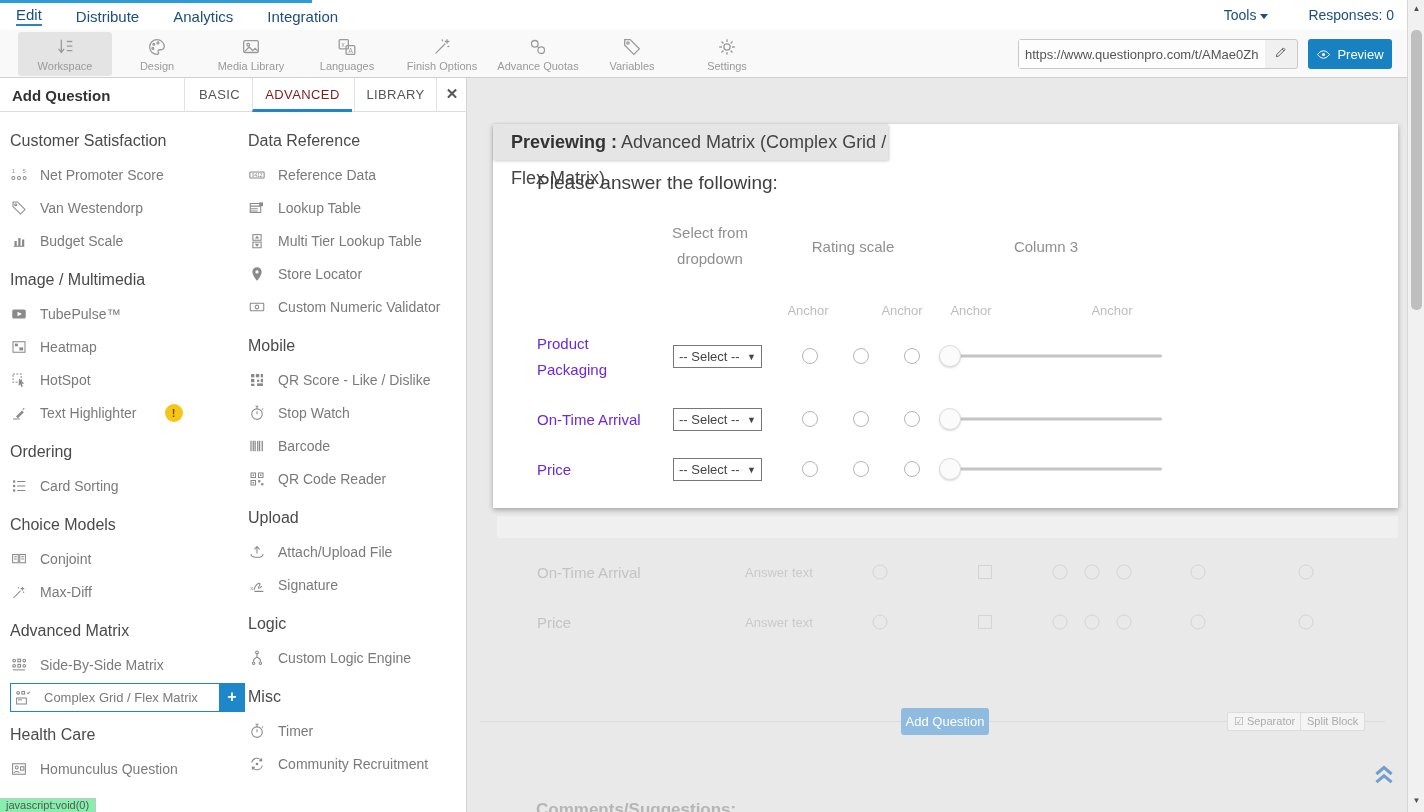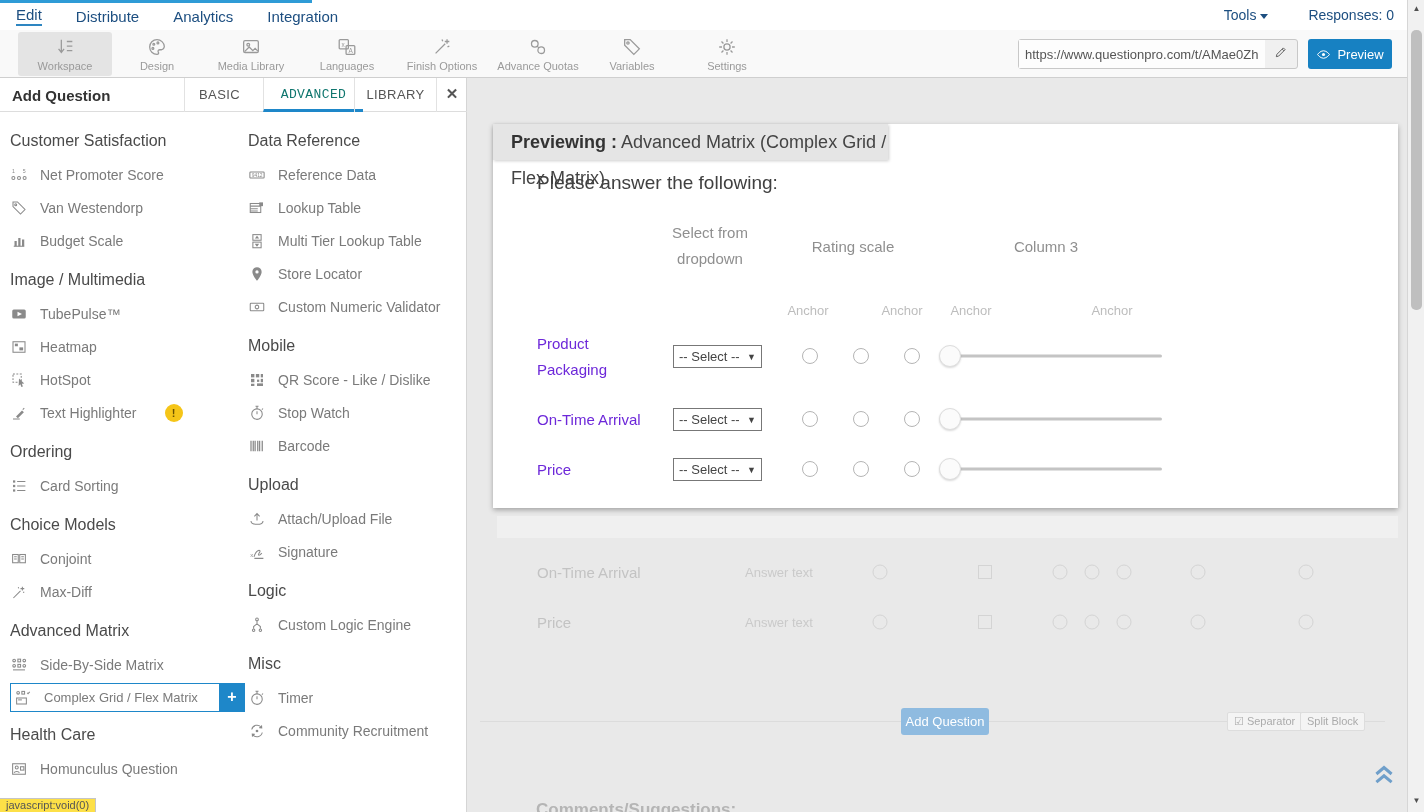--- a/index.html
+++ b/index.html
@@ -29,21 +29,21 @@
   #url-edit svg { width:14px; height:14px; stroke:#555; fill:none; stroke-width:1.6; }
   #preview-btn { position:absolute; left:1308px; top:9px; width:84px; height:30px; background:#1781c2; border-radius:3px; color:#fff; font-size:13px; display:flex; align-items:center; justify-content:center; gap:6px; cursor:pointer; }
   #preview-btn svg { width:15px; height:15px; stroke:#fff; fill:none; stroke-width:1.6; }
 
   
   #panel { position:absolute; left:0; top:78px; width:467px; height:734px; background:#fff; border-right:1px solid #d5d5d5; }
   #panel-header { position:absolute; left:0; top:0; width:467px; height:34px; border-bottom:1px solid #ddd; }
   #panel-title { position:absolute; left:12px; top:9px; font-size:15px; font-weight:bold; color:#333; }
   .ptab { position:absolute; top:0; height:34px; line-height:33px; text-align:center; font-size:13px; color:#555; letter-spacing:.4px; cursor:pointer; border-left:1px solid #e2e2e2; }
   #tab-basic { left:184px; width:70px; }
-  #tab-advanced { left:263px; width:100px; color:#0f766e; border-bottom:3px solid #1e87c9;font-family:Liberation Mono, monospace; }
+  #tab-advanced { left:252px; width:100px; color:#7f1d1d; border-bottom:3px solid #1e87c9; }
   #tab-library { left:354px; width:82px; }
   #panel-close { position:absolute; left:436px; top:0; width:31px; height:34px; border-left:1px solid #e2e2e2; text-align:center; line-height:32px; font-size:15px; font-weight:bold; color:#555; cursor:pointer; }
 
   .pcol { position:absolute; top:40px; }
   #pcol1 { left:10px; width:230px; }
   #pcol2 { left:248px; width:215px; }
   .sec-title { font-size:16px; color:#4a4a4a; margin:14px 0 6px 0; height:20px; }
   .pitem { display:flex; align-items:center; height:33px; cursor:pointer; color:#7a7a7a; font-size:14px; }
   .pitem .icn { width:30px; display:flex; align-items:center; }
   .pitem svg { width:18px; height:18px; stroke:#8a8a8a; fill:none; stroke-width:1.4; }
@@ -83,21 +83,21 @@
   #chev-up { position:absolute; left:903px; top:682px; width:28px; height:28px; cursor:pointer; }
   #chev-up svg { width:28px; height:28px; stroke:#6f9fca; fill:none; stroke-width:2.6; }
   #comments-lbl { position:absolute; left:69px; top:722px; font-size:17px; font-weight:bold; color:#b5b5b5; }
 
   
   #scrollbar { position:absolute; left:1407px; top:0; width:17px; height:812px; background:#f1f1f1; border-left:1px solid #d6d6d6; }
   .sb-arrow { position:absolute; left:0; width:17px; text-align:center; font-size:8px; color:#505050; cursor:pointer; }
   #sb-thumb { position:absolute; left:3px; top:30px; width:11px; height:280px; background:#bfbfbf; border-radius:5px; cursor:pointer; }
 
   
-  #status-bar { position:absolute; left:0; top:798px; height:14px; background:#fde047; border:1px solid #c5c5c5; border-left:none; border-bottom:none; font-size:11px; color:#555; padding:0 6px; line-height:13px; }
+  #status-bar { position:absolute; left:0; top:798px; height:14px; background:#86efac; border:1px solid #c5c5c5; border-left:none; border-bottom:none; font-size:11px; color:#555; padding:0 6px; line-height:13px; }
 </style>
 </head>
 <body>
 
 <svg width="0" height="0" style="position:absolute">
 <defs>
   <symbol id="i-workspace" viewBox="0 0 24 24">
         <path d="M8 4v13M5 14l3 4 3-4M14 6h6M14 11h6M14 16h6"></path>
       </symbol>
   <symbol id="i-palette" viewBox="0 0 24 24">
@@ -554,20 +554,28 @@
           </span>
           <span>Stop Watch</span>
         </div>
       <div class="pitem">
           <span class="icn">
             <svg>
               <use href="#i-barcode"></use>
             </svg>
           </span>
           <span>Barcode</span>
+        </div>
+      <div class="pitem">
+          <span class="icn">
+            <svg>
+              <use href="#i-qrreader"></use>
+            </svg>
+          </span>
+          <span>QR Code Reader</span>
         </div>
 
       <div class="sec-title">Upload</div>
       <div class="pitem">
           <span class="icn">
             <svg>
               <use href="#i-upload"></use>
             </svg>
           </span>
           <span>Attach/Upload File</span>

